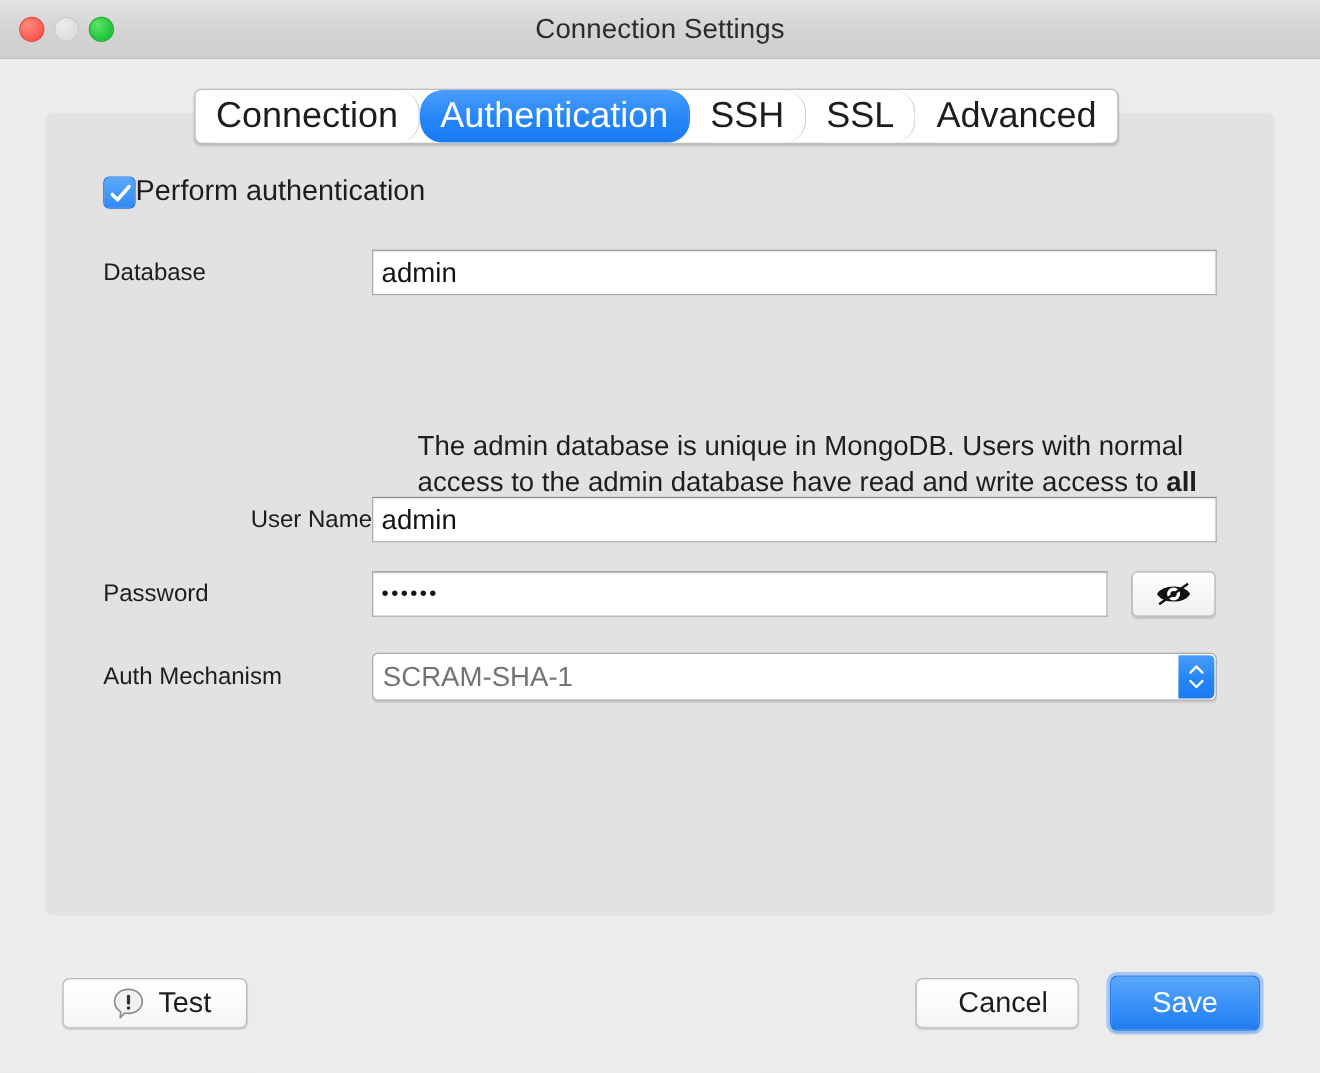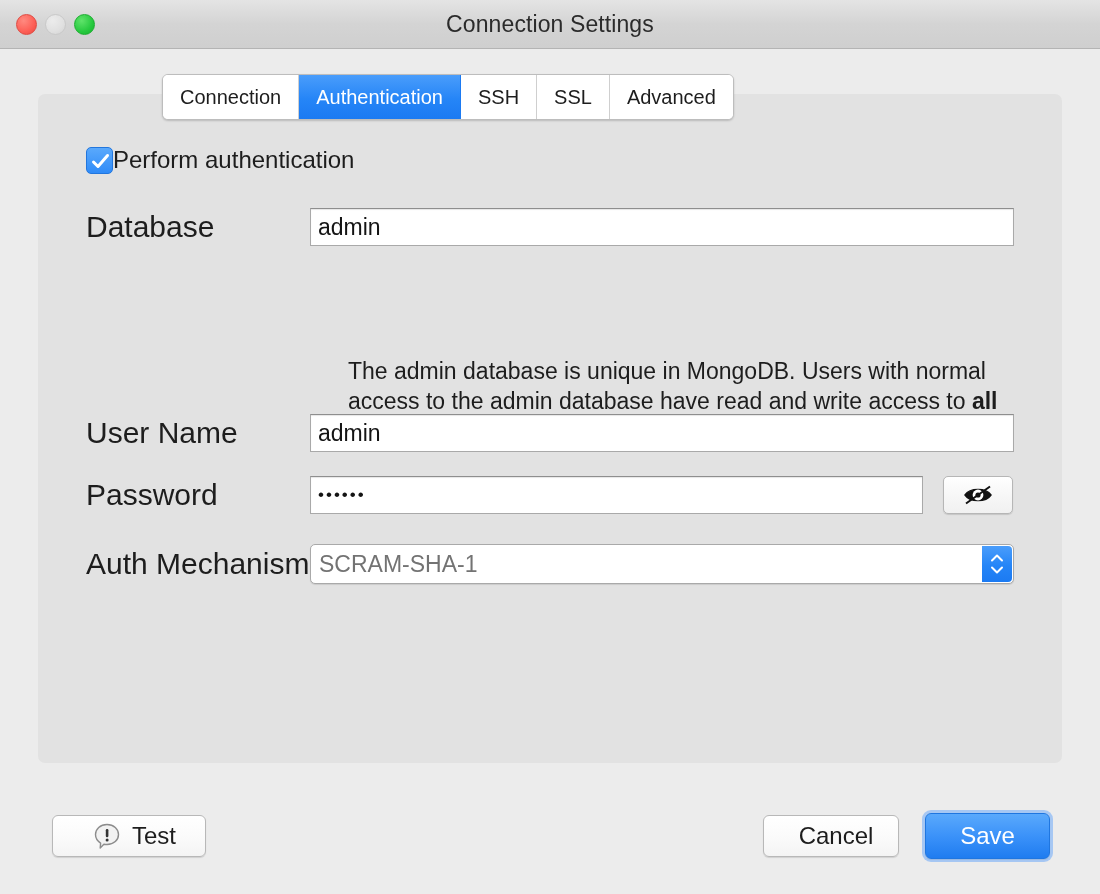--- a/index.html
+++ b/index.html
@@ -84,26 +84,27 @@
     border: 1px solid #bdbdbd;
     box-shadow: 0 1px 2px rgba(0,0,0,0.18);
     overflow: hidden;
     z-index: 5;
   }
   .tab {
     display: flex;
     align-items: center;
     justify-content: center;
     padding: 0 17px;
-    font-size: 20px;
+    font-size: 30px;
     color: #1d1d1d;
     background: #ffffff;
     border-right: 1px solid #cfcfcf;
     white-space: nowrap;
     cursor: default;
+    border-radius: 19px;
   }
   .tab:last-child { border-right: none; }
   .tab.active {
     background: linear-gradient(to bottom, #4a9dfb 0%, #2585f7 55%, #1b7af2 100%);
     color: #ffffff;
     border-right: 1px solid #1b7af2;
   }
 
   
   .content-wrap {
@@ -154,21 +155,21 @@
     color: #1d1d1d;
   }
 
   
   .row {
     position: absolute;
     display: flex;
     align-items: center;
   }
   .row-label {
-    font-size: 30px;
+    font-size: 20px;
     color: #1d1d1d;
     white-space: nowrap;
   }
   .textfield {
     box-sizing: border-box;
     height: 38px;
     background: #ffffff;
     border: 1px solid #a9a9a9;
     border-top-color: #8e8e8e;
     box-shadow: inset 0 1px 1px rgba(0,0,0,0.10);
@@ -191,21 +192,21 @@
     left: 310px;
     top: 262px;
     width: 712px;
     font-size: 23px;
     line-height: 30px;
     color: #1d1d1d;
   }
   .helptext b { font-weight: bold; }
 
   #row-username { left: 48px; top: 320px; }
-  #row-username .row-label { width: 224px; }
+  #row-username .row-label { width: 224px; text-align: right; }
   #row-username .textfield { width: 704px; }
 
   #row-password { left: 48px; top: 382px; }
   #row-password .row-label { width: 224px; }
   #row-password .textfield {
     width: 613px;
     letter-spacing: 2px;
     font-size: 17px;
   }
   .reveal-btn {

